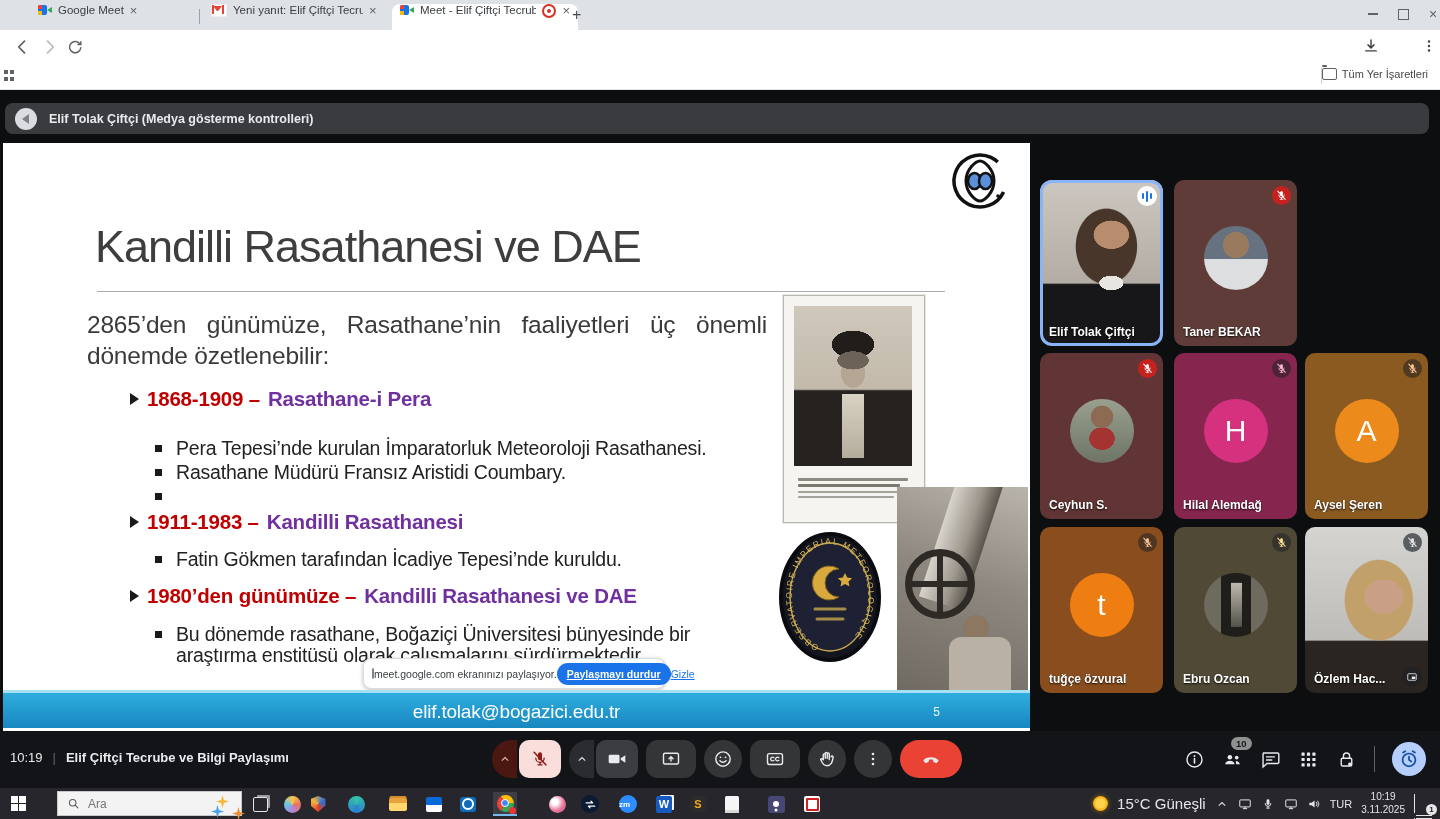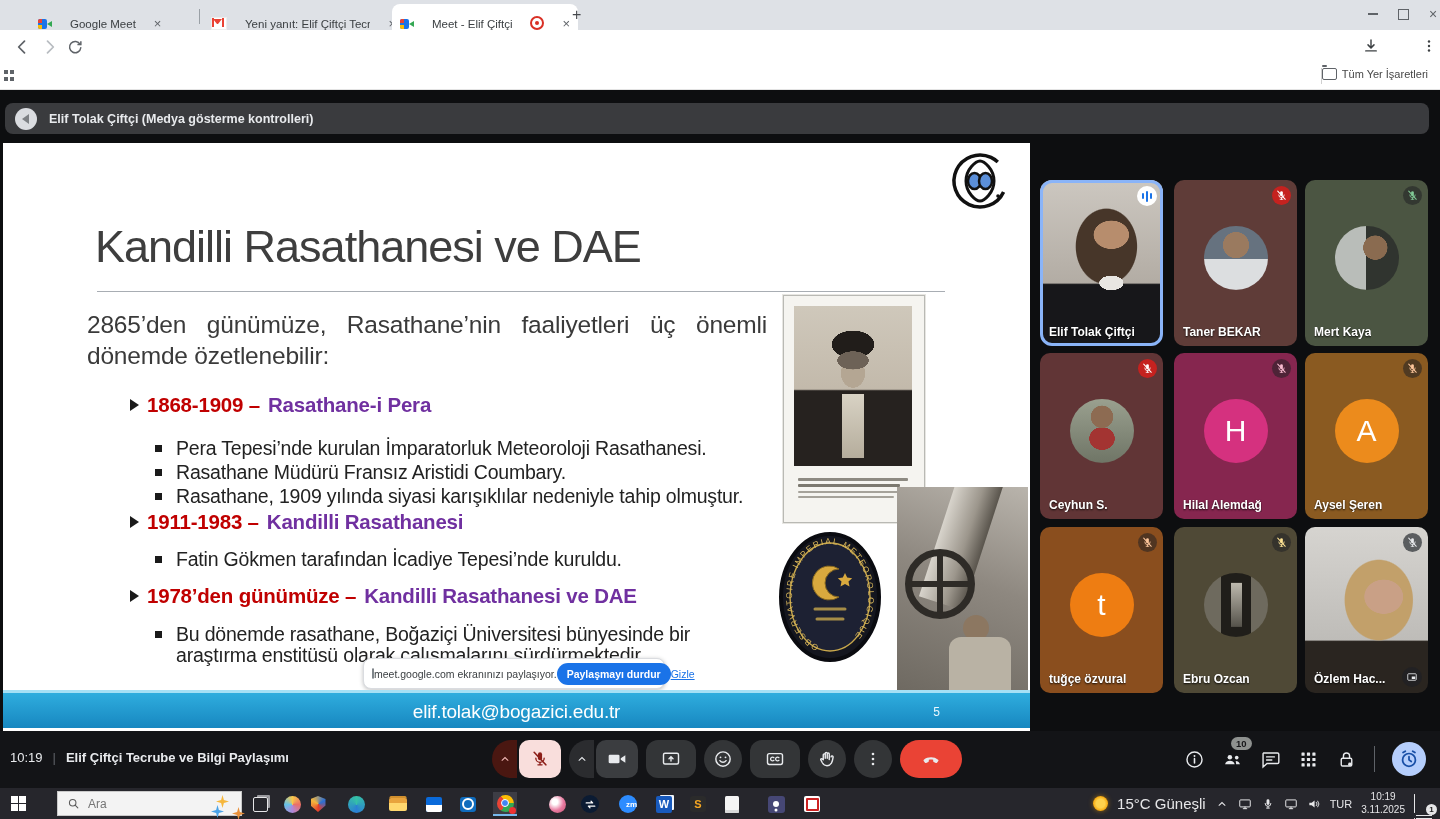--- a/index.html
+++ b/index.html
@@ -4,21 +4,21 @@
 <style>
   html,body{margin:0;padding:0;background:#000;}
   #stage{position:relative;width:1440px;height:819px;overflow:hidden;
          font-family:"Liberation Sans","DejaVu Sans",sans-serif;
          -webkit-font-smoothing:antialiased;}
   .abs{position:absolute;}
   svg{display:block;}
 
   
   #tabstrip{left:0;top:0;width:1440px;height:30px;background:#dee1e6;}
-  .tab{position:absolute;top:4px;height:26px;display:flex;align-items:flex-end;gap:18px;
+  .tab{position:absolute;top:4px;height:26px;display:flex;align-items:flex-start;gap:6px;
        padding:0 8px;font-size:11.5px;color:#3c4043;border-radius:8px 8px 0 0;}
   .tab .title{white-space:nowrap;overflow:hidden;max-width:130px;}
   .tab.active{background:#fff;}
   .tab .close{color:#5f6368;font-size:13px;line-height:13px;cursor:default;}
   .tabdiv{position:absolute;top:9px;width:1px;height:15px;background:#9aa0a6;}
   .winbtn{position:absolute;top:0;width:30px;height:28px;display:flex;align-items:center;justify-content:center;color:#5f6368;}
   #toolbar{left:0;top:30px;width:1440px;height:34px;background:#ffffff;}
   .navic{position:absolute;top:7px;width:20px;height:20px;color:#5f6368;}
   #urlbar{position:absolute;left:88px;top:34px;width:1252px;height:27px;background:#eef1f4;
           border-radius:14px;display:flex;align-items:center;}
@@ -106,21 +106,21 @@
   #telephoto .body{position:absolute;left:52px;top:150px;width:62px;height:60px;border-radius:12px 12px 0 0;background:#b9b2a4;}
   #seal{position:absolute;left:776px;top:388px;}
 
   
   #sharetoast{position:absolute;left:360px;top:515px;width:302px;height:31px;background:#fff;
      border:1px solid #dadce0;border-radius:8px;box-shadow:0 1px 4px rgba(0,0,0,.25);
      display:flex;align-items:center;padding:0 8px;box-sizing:border-box;}
   #sharetoast .scr{width:12px;height:9px;border:1.4px solid #80868b;border-radius:1.5px;}
   #sharetoast .msg{font-size:10.5px;color:#3c4043;white-space:nowrap;}
   #sharetoast .stop{background:#1a73e8;color:#fff;font-size:10.5px;font-weight:600;border:none;
-     border-radius:13px;padding:5px 10px;white-space:nowrap;}
+     border-radius:13px;padding:5px 10px;white-space:nowrap;text-decoration:underline;}
   #sharetoast .hide{color:#1a73e8;font-size:10.5px;text-decoration:underline;}
 
   
   #slidefooter{position:absolute;left:0;top:547px;width:1027px;height:38px;
      background:linear-gradient(180deg,#2fadde 0%,#1787c0 100%);border-top:3px solid #a5e0f5;box-sizing:border-box;}
   #slidefooter .email{position:absolute;left:0;width:100%;text-align:center;top:8px;color:#fff;font-size:19px;letter-spacing:-0.2px;}
   #slidefooter .pnum{position:absolute;right:90px;top:12px;color:#eaf7fd;font-size:12px;}
 
   
   .tile{position:absolute;width:123px;height:166px;border-radius:10px;overflow:hidden;background:#3c4043;}
@@ -461,55 +461,54 @@
         <path d="M20 32c0-12 10-20 14-20s14 8 14 20-10 20-14 20-14-8-14-20z" fill="none" stroke="#111" stroke-width="3"></path>
         <ellipse cx="28.5" cy="32" rx="6.5" ry="8" fill="#5b8fd9" stroke="#111" stroke-width="2.5"></ellipse>
         <ellipse cx="39.5" cy="32" rx="6.5" ry="8" fill="#5b8fd9" stroke="#111" stroke-width="2.5"></ellipse>
         <circle cx="52" cy="47" r="1.8" fill="#111"></circle>
       </svg>
 
       <div id="slide-title">Kandilli Rasathanesi ve DAE</div>
       <div id="slide-rule"></div>
       <div id="slide-intro">2865’den günümüze, Rasathane’nin faaliyetleri üç önemli dönemde özetlenebilir:</div>
 
-      <div class="sec-head" style="top:250px">
+      <div class="sec-head" style="top:244px">
         <span class="arrow"></span>
         <span class="period">1868-1909 –</span>
         <span class="pname">Rasathane-i Pera</span>
       </div>
       <div class="sub" style="top:295px;width:660px;">
         <div class="li">
             <span class="sq"></span>
             <span>Pera Tepesi’nde kurulan İmparatorluk Meteoroloji Rasathanesi.</span>
           </div>
         <div class="li">
             <span class="sq"></span>
             <span>Rasathane Müdürü Fransız Aristidi Coumbary.</span>
           </div>
         <div class="li">
             <span class="sq"></span>
-            <span>Rasathane, 1909 yılında siyasi karışıklılar nedeniyle tahip olmuştur.</span>
           </div>
       </div>
 
       <div class="sec-head" style="top:367px">
         <span class="arrow"></span>
         <span class="period">1911-1983 –</span>
         <span class="pname">Kandilli Rasathanesi</span>
       </div>
       <div class="sub" style="top:406px;width:640px;">
         <div class="li">
             <span class="sq"></span>
             <span>Fatin Gökmen tarafından İcadiye Tepesi’nde kuruldu.</span>
           </div>
       </div>
 
       <div class="sec-head" style="top:441px">
         <span class="arrow"></span>
-        <span class="period">1978’den günümüze –</span>
+        <span class="period">1980’den günümüze –</span>
         <span class="pname">Kandilli Rasathanesi ve DAE</span>
       </div>
       <div class="sub" style="top:481px;width:570px;">
         <div class="li">
             <span class="sq"></span>
             <span>Bu dönemde rasathane, Boğaziçi Üniversitesi bünyesinde bir araştırma enstitüsü olarak çalışmalarını sürdürmektedir.</span>
           </div>
       </div>
 
       <div id="portrait">
@@ -564,29 +563,20 @@
     </div>
     <div class="tile t2" style="left:1174px;top:90px;">
       <span class="mute">
           <svg>
             <use href="#i-micoff"></use>
           </svg>
         </span>
       <div class="avwrap"></div>
       <span class="pname">Taner BEKAR</span>
     </div>
-    <div class="tile t3" style="left:1305px;top:90px;">
-      <span class="mute">
-          <svg>
-            <use href="#i-micoff"></use>
-          </svg>
-        </span>
-      <div class="avwrap"></div>
-      <span class="pname">Mert Kaya</span>
-    </div>
 
     <div class="tile t4" style="left:1040px;top:263px;">
       <span class="mute">
           <svg>
             <use href="#i-micoff"></use>
           </svg>
         </span>
       <div class="avwrap"></div>
       <span class="pname">Ceyhun S.</span>
     </div>
@@ -801,21 +791,21 @@
         <span style="width:17px;height:17px;border-radius:50%;background:radial-gradient(circle at 35% 35%,#ffffff 18%,#e87aa0 55%,#c2526e);"></span>
       </span>
     <span class="tbi" style="left:578px">
         <span style="width:18px;height:18px;border-radius:50%;background:#0b1b33;display:flex;align-items:center;justify-content:center;">
           <svg width="13" height="13" viewBox="0 0 24 24" style="color:#fff">
             <use href="#i-arrows"></use>
           </svg>
         </span>
       </span>
     <span class="tbi" style="left:616px">
-        <span style="width:18px;height:18px;border-radius:50%;background:#2d8cff;display:flex;align-items:center;justify-content:flex-end;">
+        <span style="width:18px;height:18px;border-radius:50%;background:#2d8cff;display:flex;align-items:center;justify-content:flex-start;">
           <i class="letter" style="font-style:normal;font-size:8px;">zm</i>
         </span>
       </span>
     <span class="tbi" style="left:652px">
         <span style="width:16px;height:17px;background:#185abd;border-radius:2px;display:flex;align-items:center;justify-content:center;box-shadow:3px -2px 0 -1px #f2f6fb;">
           <i class="letter" style="font-style:normal;">W</i>
         </span>
       </span>
     <span class="tbi" style="left:686px">
         <span style="width:16px;height:16px;background:#2b2b2b;border-radius:3px;display:flex;align-items:center;justify-content:center;">

